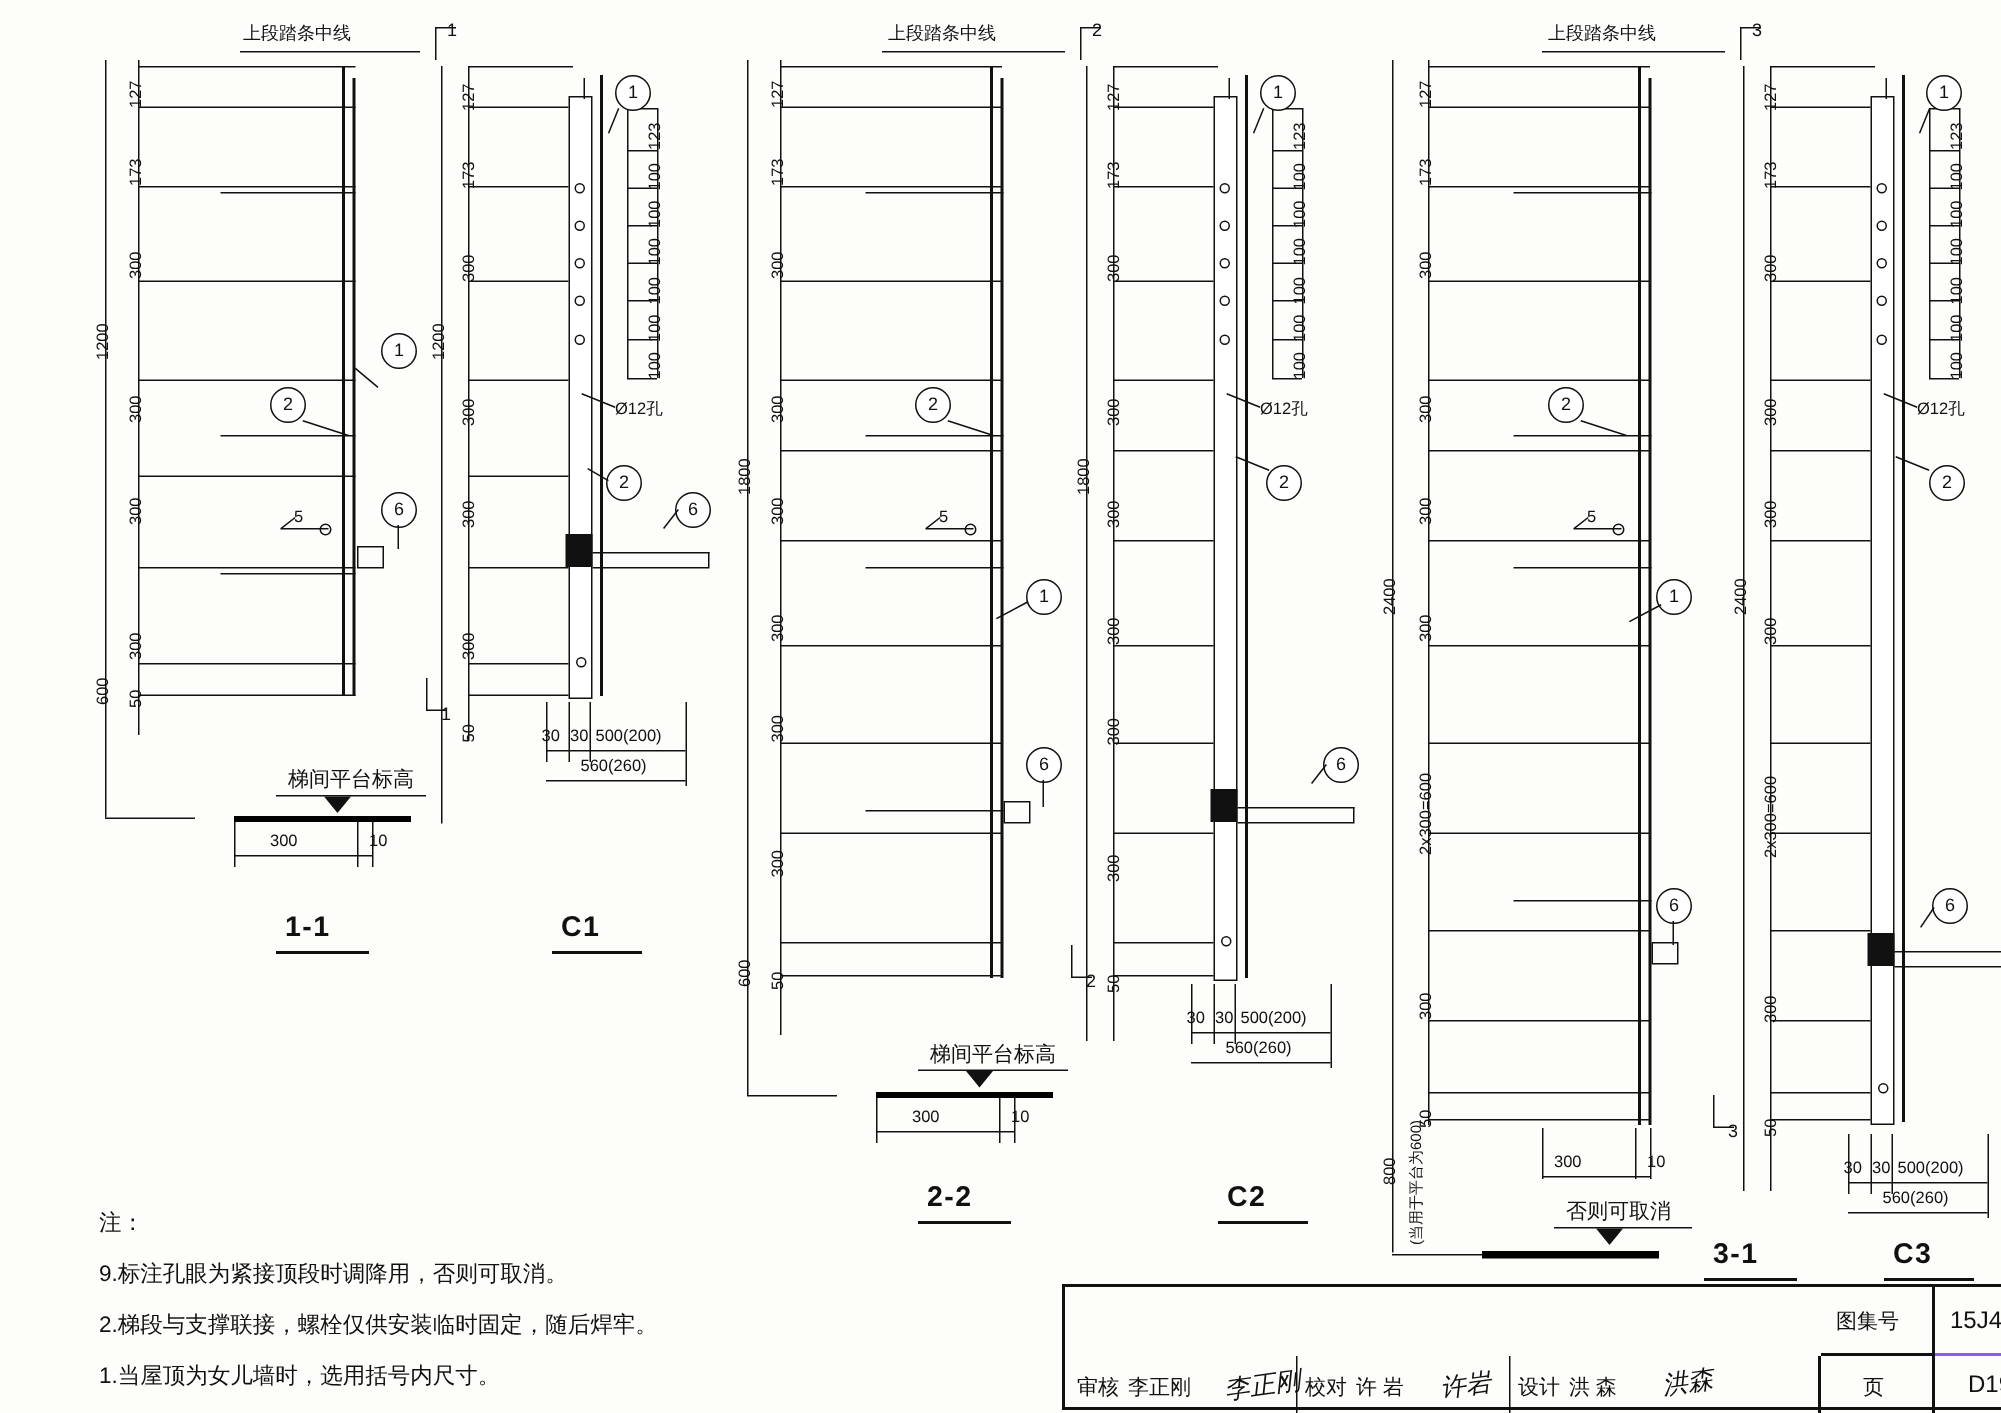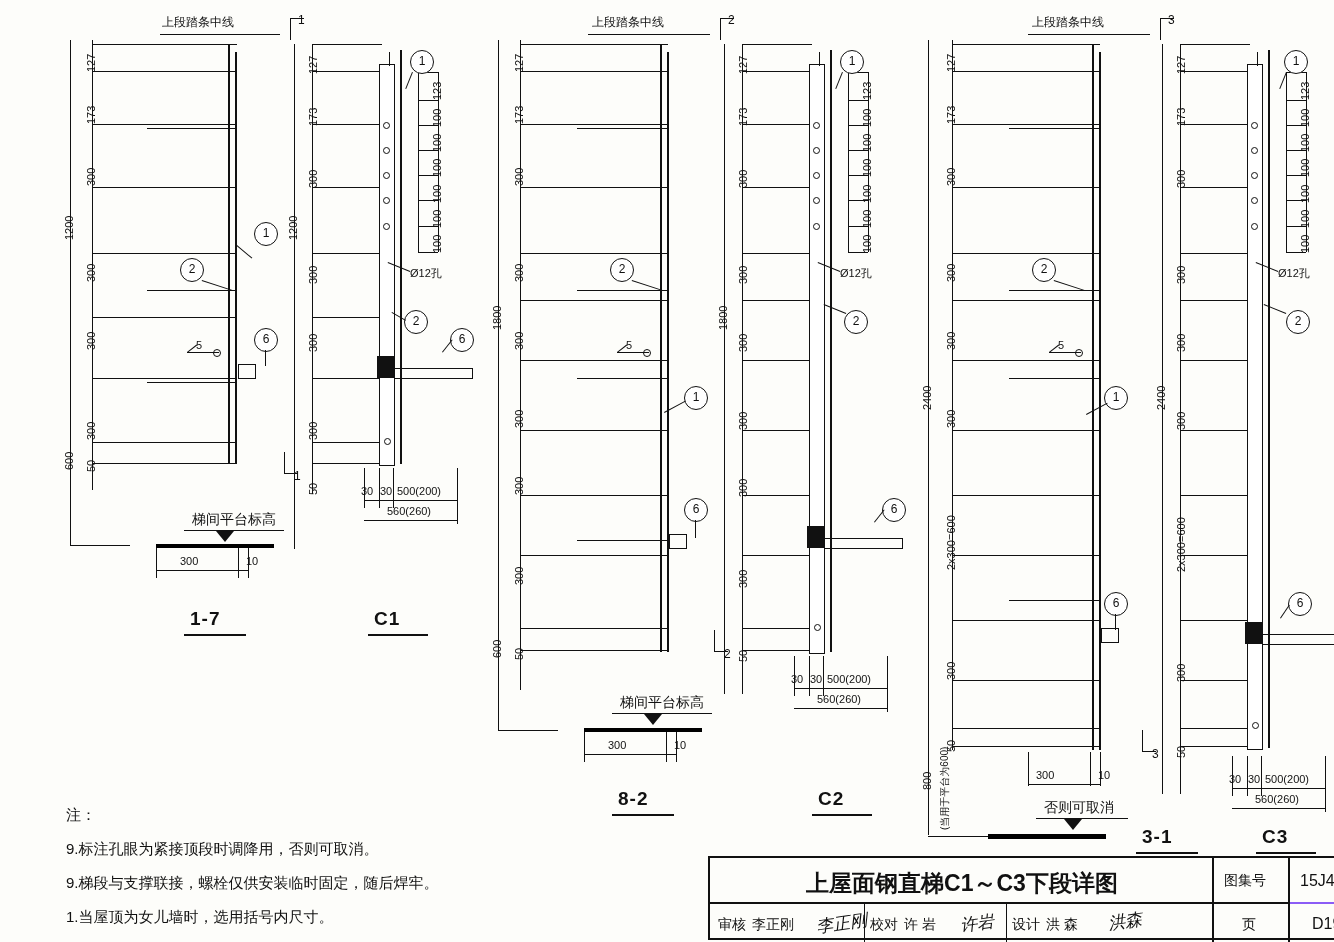--- a/index.html
+++ b/index.html
@@ -99,21 +99,21 @@
     <div class="ln h" style="left:152px;top:530px;width:100px;"></div>
     <div style="position:absolute;left:184px;top:531px;width:0;height:0;border-left:9px solid transparent;border-right:9px solid transparent;border-top:11px solid #111;"></div>
     <div class="thick" style="position:absolute;left:124px;top:544px;width:118px;height:4px;"></div>
     <div class="ln v" style="left:124px;top:548px;height:30px;"></div>
     <div class="ln v" style="left:206px;top:548px;height:30px;"></div>
     <div class="ln v" style="left:216px;top:548px;height:30px;"></div>
     <div class="ln h" style="left:124px;top:570px;width:92px;"></div>
     <div class="txt dim" style="left:148px;top:556px;">300</div>
     <div class="txt dim" style="left:214px;top:556px;">10</div>
 
-    <div class="cap" style="left:158px;top:608px;">1-7</div>
+    <div class="cap" style="left:158px;top:608px;">1-1</div>
     <div class="capu" style="left:152px;top:634px;width:62px;"></div>
   </div>
 
   <div>
     <div class="ln v" style="left:280px;top:44px;height:450px;"></div>
     <div class="ln v" style="left:262px;top:44px;height:505px;"></div>
 
     <div class="vtxt dim" style="left:276px;top:74px;">127</div>
     <div class="vtxt dim" style="left:276px;top:126px;">173</div>
     <div class="vtxt dim" style="left:276px;top:188px;">300</div>
@@ -255,21 +255,21 @@
     <div class="ln h" style="left:580px;top:713px;width:100px;"></div>
     <div style="position:absolute;left:612px;top:714px;width:0;height:0;border-left:9px solid transparent;border-right:9px solid transparent;border-top:11px solid #111;"></div>
     <div class="thick" style="position:absolute;left:552px;top:728px;width:118px;height:4px;"></div>
     <div class="ln v" style="left:552px;top:732px;height:30px;"></div>
     <div class="ln v" style="left:634px;top:732px;height:30px;"></div>
     <div class="ln v" style="left:644px;top:732px;height:30px;"></div>
     <div class="ln h" style="left:552px;top:754px;width:92px;"></div>
     <div class="txt dim" style="left:576px;top:740px;">300</div>
     <div class="txt dim" style="left:642px;top:740px;">10</div>
 
-    <div class="cap" style="left:586px;top:788px;">8-2</div>
+    <div class="cap" style="left:586px;top:788px;">2-2</div>
     <div class="capu" style="left:580px;top:814px;width:62px;"></div>
   </div>
 
   <div>
     <div class="ln v" style="left:710px;top:44px;height:650px;"></div>
     <div class="ln v" style="left:692px;top:44px;height:650px;"></div>
 
     <div class="vtxt dim" style="left:706px;top:74px;">127</div>
     <div class="vtxt dim" style="left:706px;top:126px;">173</div>
     <div class="vtxt dim" style="left:706px;top:188px;">300</div>
@@ -513,28 +513,25 @@
     <div class="txt dim" style="left:1233px;top:774px;">500(200)</div>
     <div class="txt dim" style="left:1223px;top:794px;">560(260)</div>
 
     <div class="cap" style="left:1230px;top:826px;">C3</div>
     <div class="capu" style="left:1224px;top:852px;width:60px;"></div>
   </div>
 
   <div>
     <div class="note" style="left:34px;top:806px;">注：</div>
     <div class="note" style="left:34px;top:840px;">9.标注孔眼为紧接顶段时调降用，否则可取消。</div>
-    <div class="note" style="left:34px;top:874px;">9.梯段与支撑联接，螺栓仅供安装临时固定，随后焊牢。</div>
+    <div class="note" style="left:34px;top:874px;">2.梯段与支撑联接，螺栓仅供安装临时固定，随后焊牢。</div>
     <div class="note" style="left:34px;top:908px;">1.当屋顶为女儿墙时，选用括号内尺寸。</div>
   </div>
 
   <div class="title-block" style="left:676px;top:856px;width:656px;height:84px;">
-    <div style="position:absolute;left:0;top:0;width:504px;height:46px;border-right:2px solid #111;border-bottom:2px solid #111;box-sizing:border-box;">
-      <div class="tb-main" style="position:absolute;left:0;top:10px;width:504px;">上屋面钢直梯C1～C3下段详图</div>
-    </div>
     <div style="position:absolute;left:504px;top:0;width:76px;height:46px;border-right:2px solid #111;border-bottom:2px solid #111;box-sizing:border-box;">
       <div class="tb-cell" style="left:10px;top:14px;">图集号</div>
     </div>
     <div style="position:absolute;left:580px;top:0;width:76px;height:46px;border-bottom:2px solid #8b5cf6;box-sizing:border-box;">
       <div class="tb-cell" style="left:10px;top:14px;font-size:16px;">15J401</div>
     </div>
 
     <div style="position:absolute;left:0;top:46px;width:504px;height:38px;border-right:2px solid #111;box-sizing:border-box;">
       <div class="tb-cell" style="left:8px;top:12px;">审核</div>
       <div class="tb-cell" style="left:42px;top:12px;">李正刚</div>

